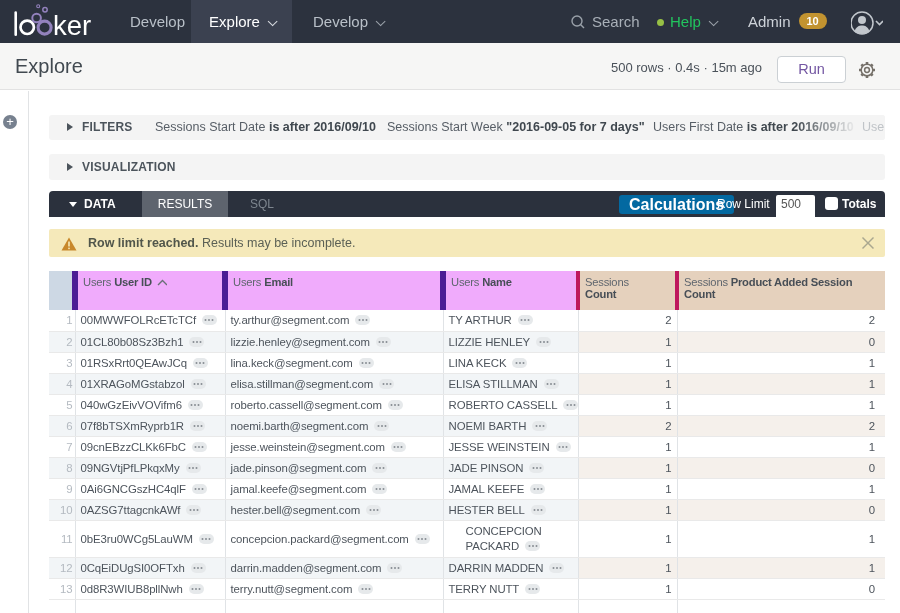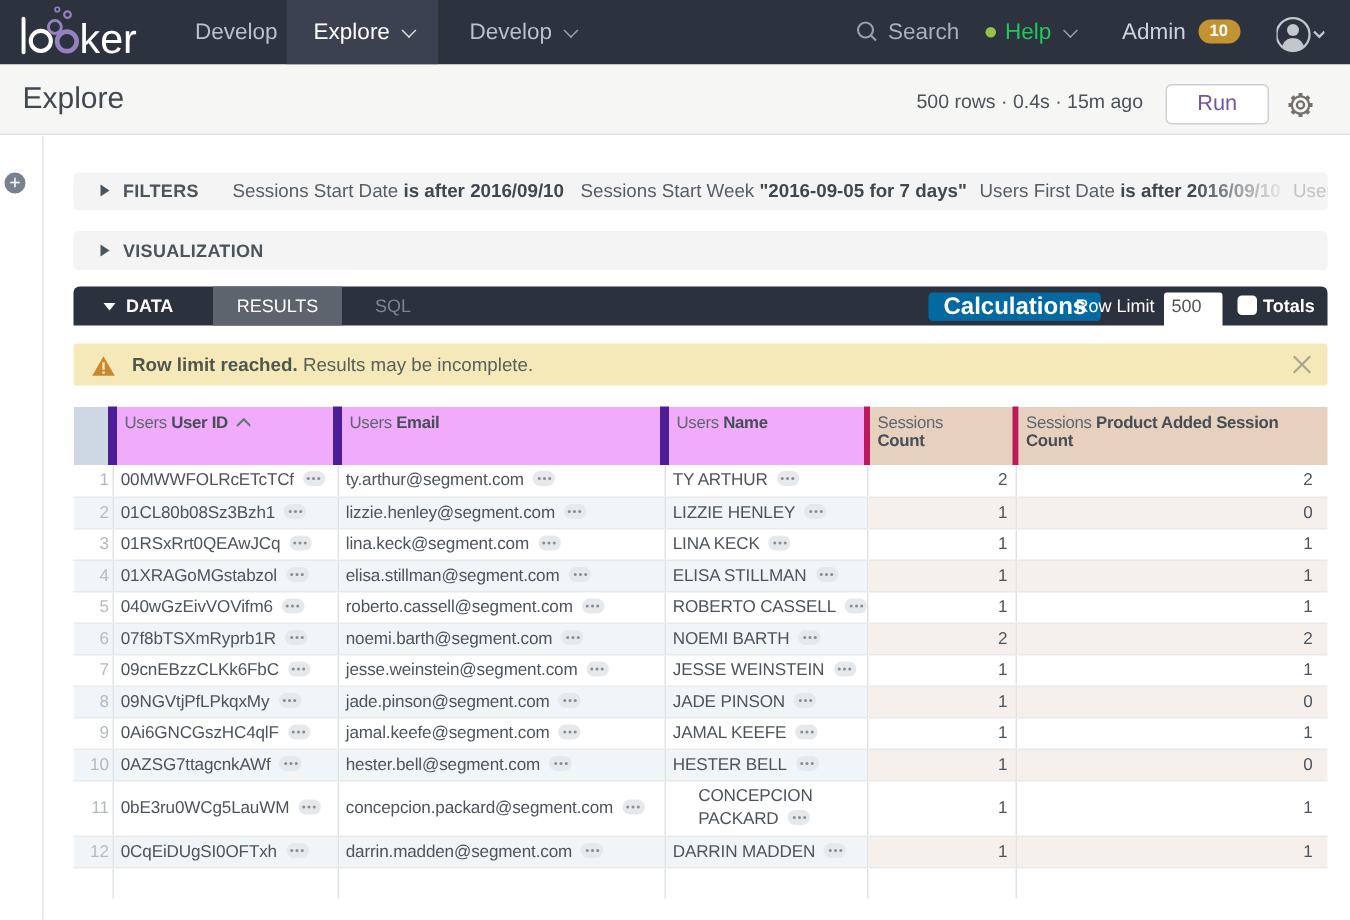--- a/index.html
+++ b/index.html
@@ -270,20 +270,28 @@
         </tr>
       <tr class="odd">
           <td class="num">12</td>
           <td>0CqEiDUgSI0OFTxh<span class="pill"></span></td>
           <td>darrin.madden@segment.com<span class="pill"></span></td>
           <td>DARRIN MADDEN<span class="pill"></span></td>
           <td class="m">1</td>
           <td class="m2 m">1</td>
         </tr>
       <tr>
+          <td class="num">13</td>
+          <td>0d8R3WIUB8pllNwh<span class="pill"></span></td>
+          <td>terry.nutt@segment.com<span class="pill"></span></td>
+          <td>TERRY NUTT<span class="pill"></span></td>
+          <td class="m">1</td>
+          <td class="m2">0</td>
+        </tr>
+      <tr>
           <td class="num" style="border-bottom:none"></td>
           <td style="border-bottom:none"></td>
           <td style="border-bottom:none"></td>
           <td style="border-bottom:none"></td>
           <td style="border-bottom:none"></td>
           <td style="border-bottom:none"></td>
         </tr>
     </tbody>
   </table>
 </div>

